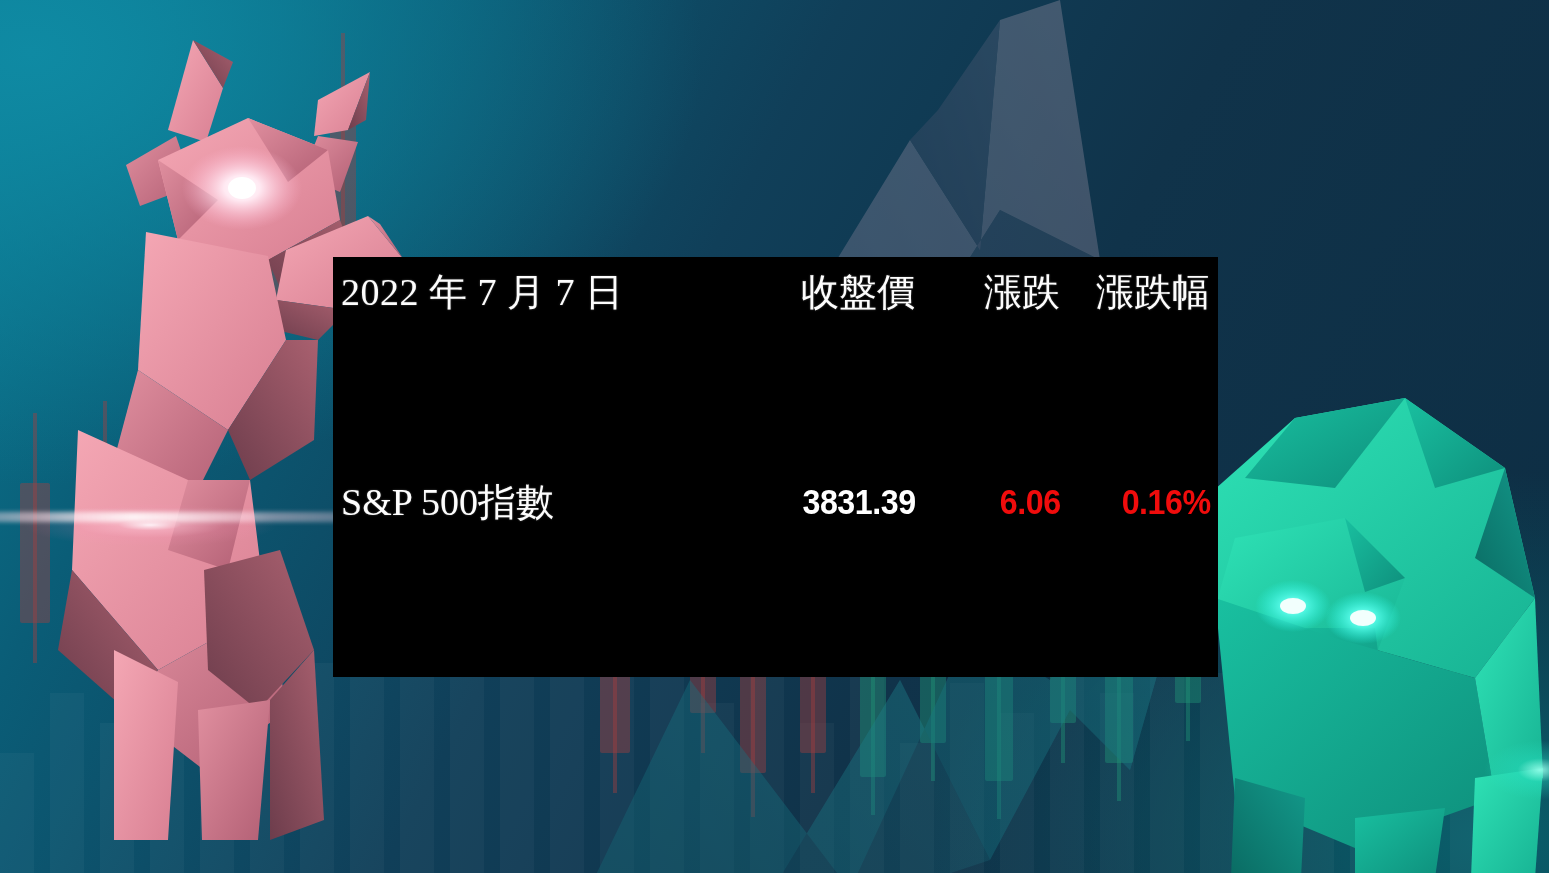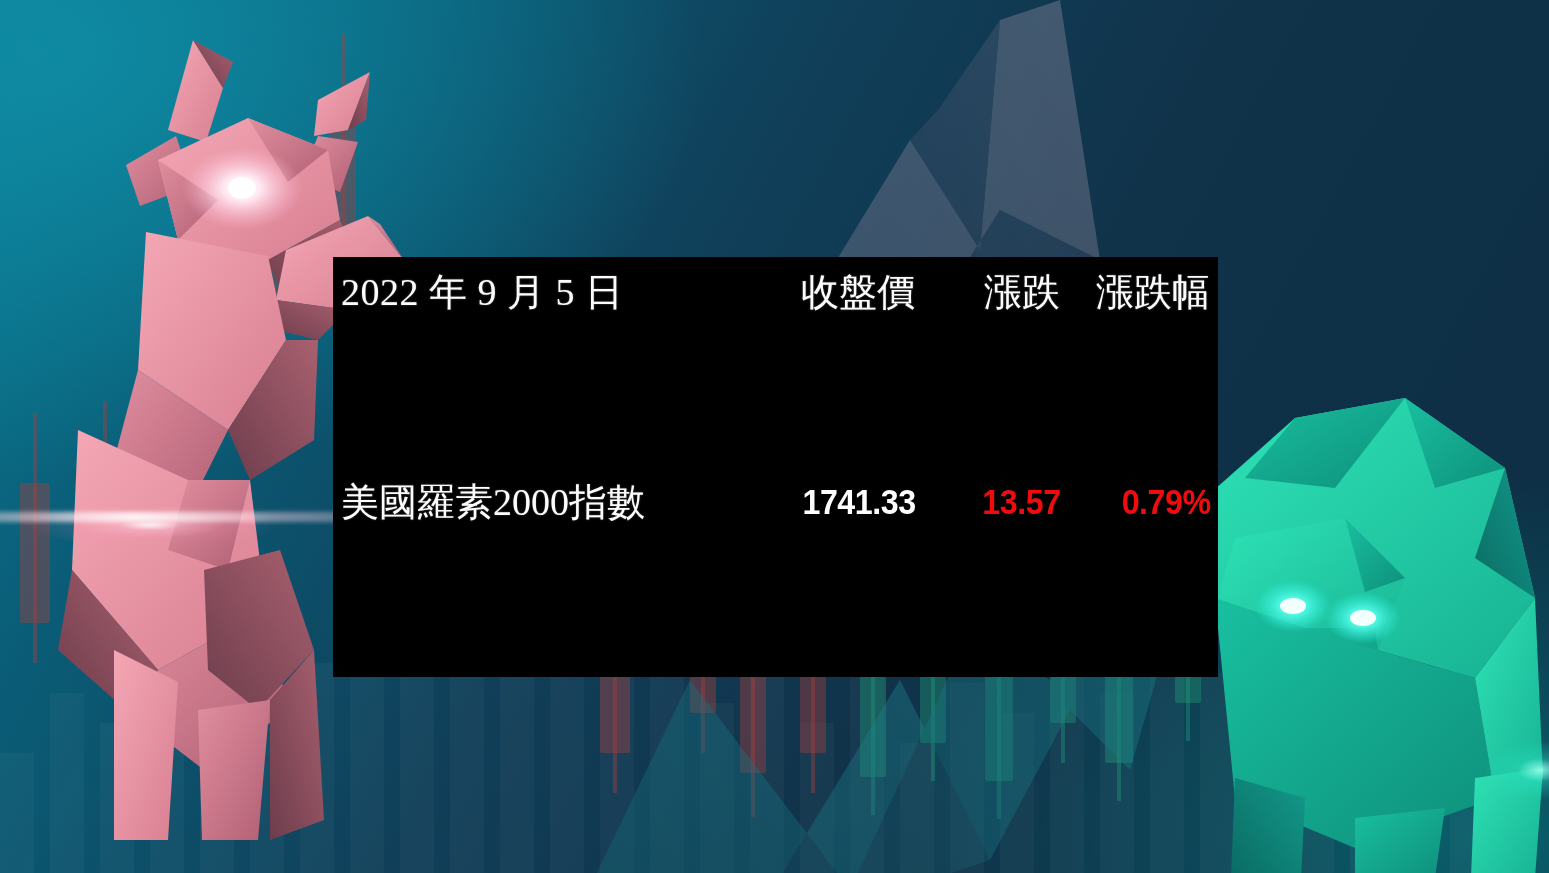--- a/index.html
+++ b/index.html
@@ -377,30 +377,30 @@
   <div id="quote-panel">
     <table class="quotes">
       <colgroup>
         <col class="c-name">
           <col class="c-close">
           <col class="c-chg">
           <col class="c-pct">
       </colgroup>
       <thead>
         <tr>
-          <th class="th-date">2022 年 9 月 5 日</th>
+          <th class="th-date">2022 年 7 月 7 日</th>
           <th class="th-col">收盤價</th>
           <th class="th-col">漲跌</th>
           <th class="th-col">漲跌幅</th>
         </tr>
       </thead>
       <tbody id="quote-body">
           <tr>
-            <td class="td-name">美國羅素2000指數</td>
-            <td class="td-num td-close">1741.33</td>
-            <td class="td-num v-up">13.57</td>
-            <td class="td-num v-up">0.79%</td>
+            <td class="td-name">S&amp;P 500指數</td>
+            <td class="td-num td-close">3831.39</td>
+            <td class="td-num v-up">6.06</td>
+            <td class="td-num v-up">0.16%</td>
           </tr>
         </tbody>
     </table>
   </div>
 
 </div>
 
 </body></html>

